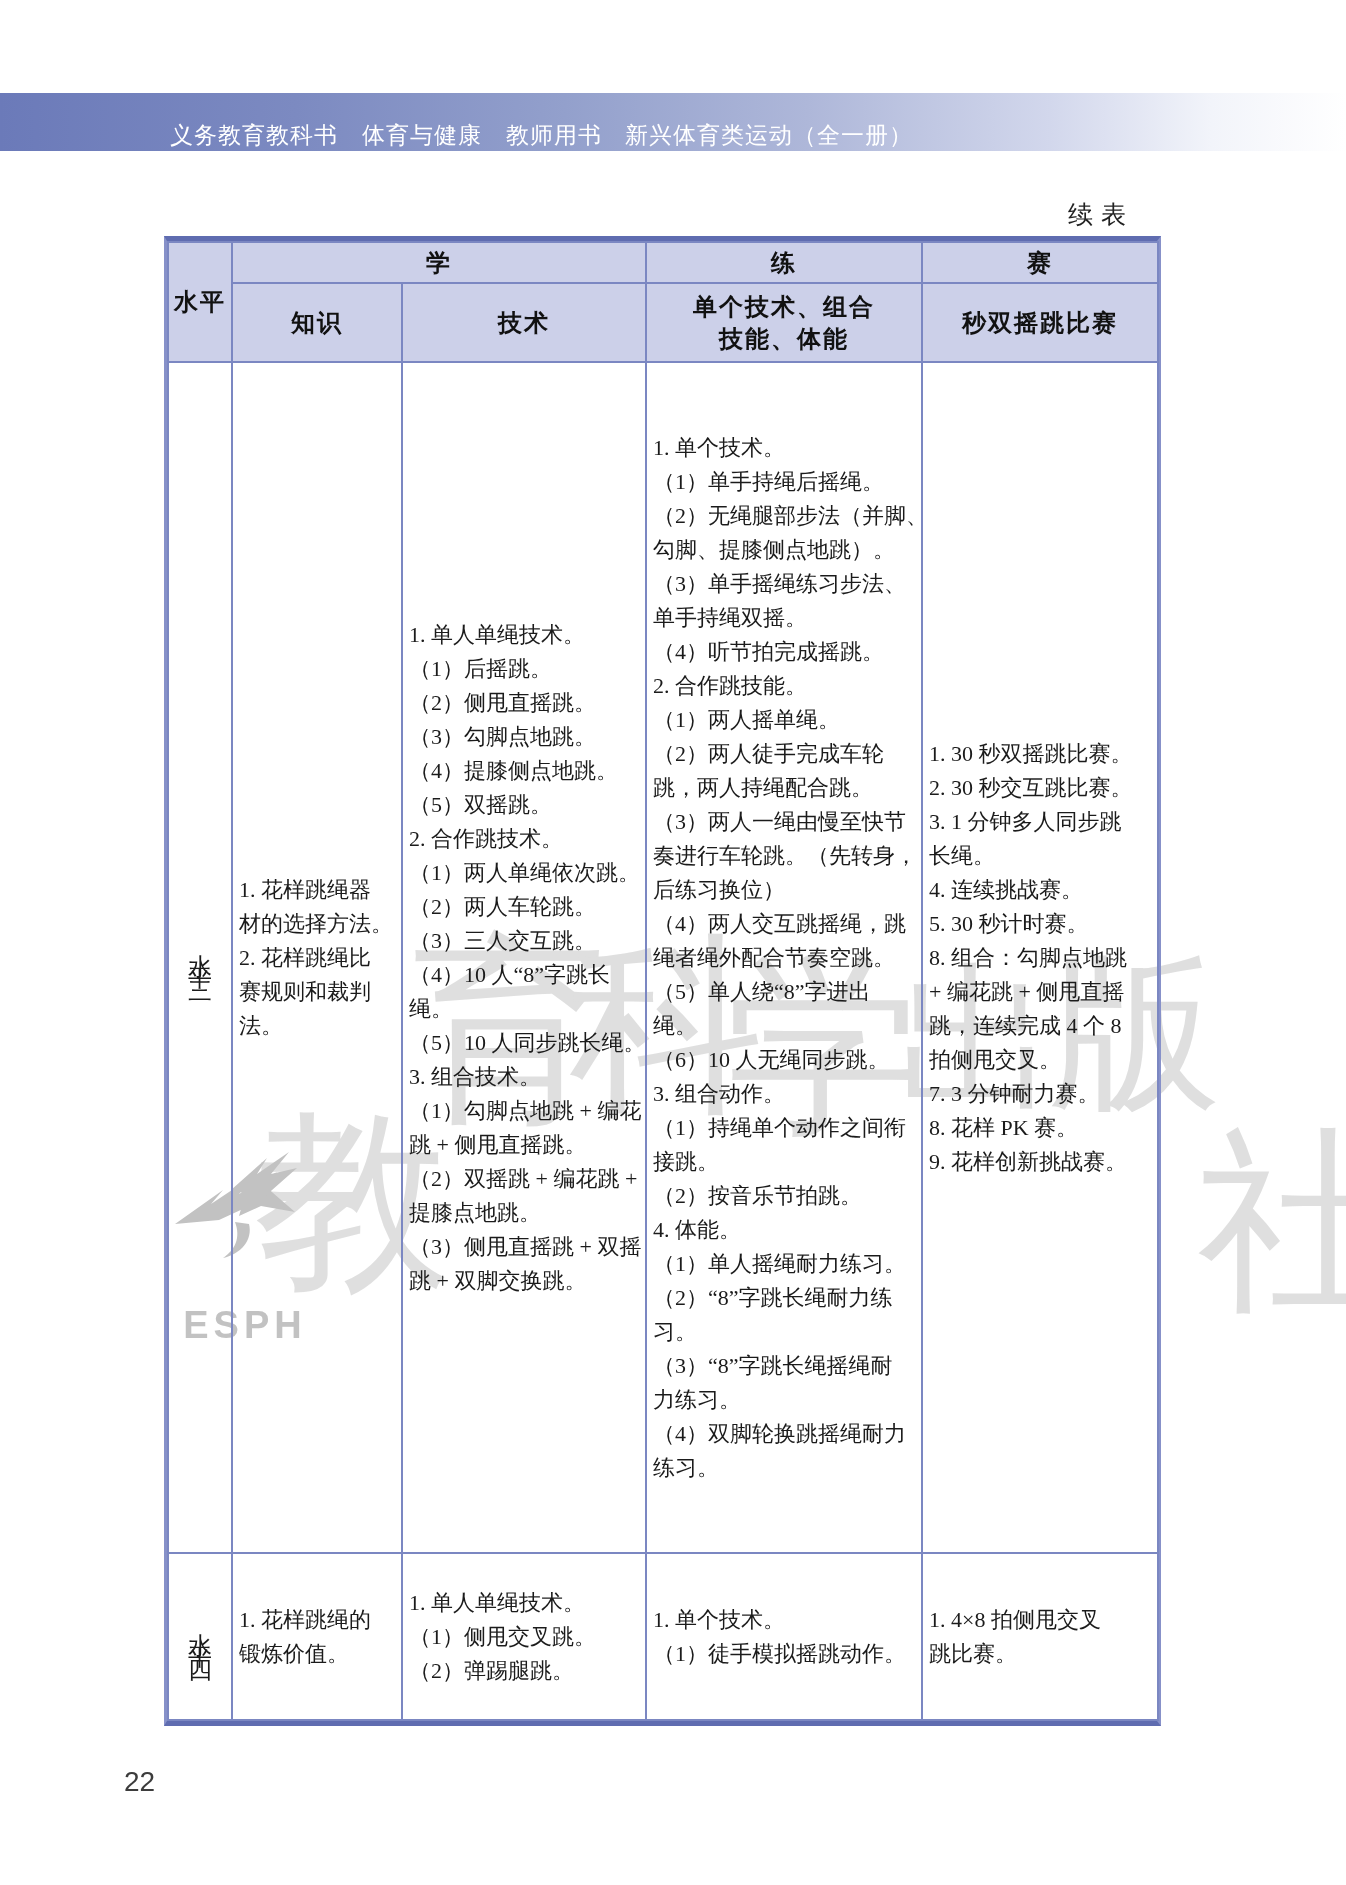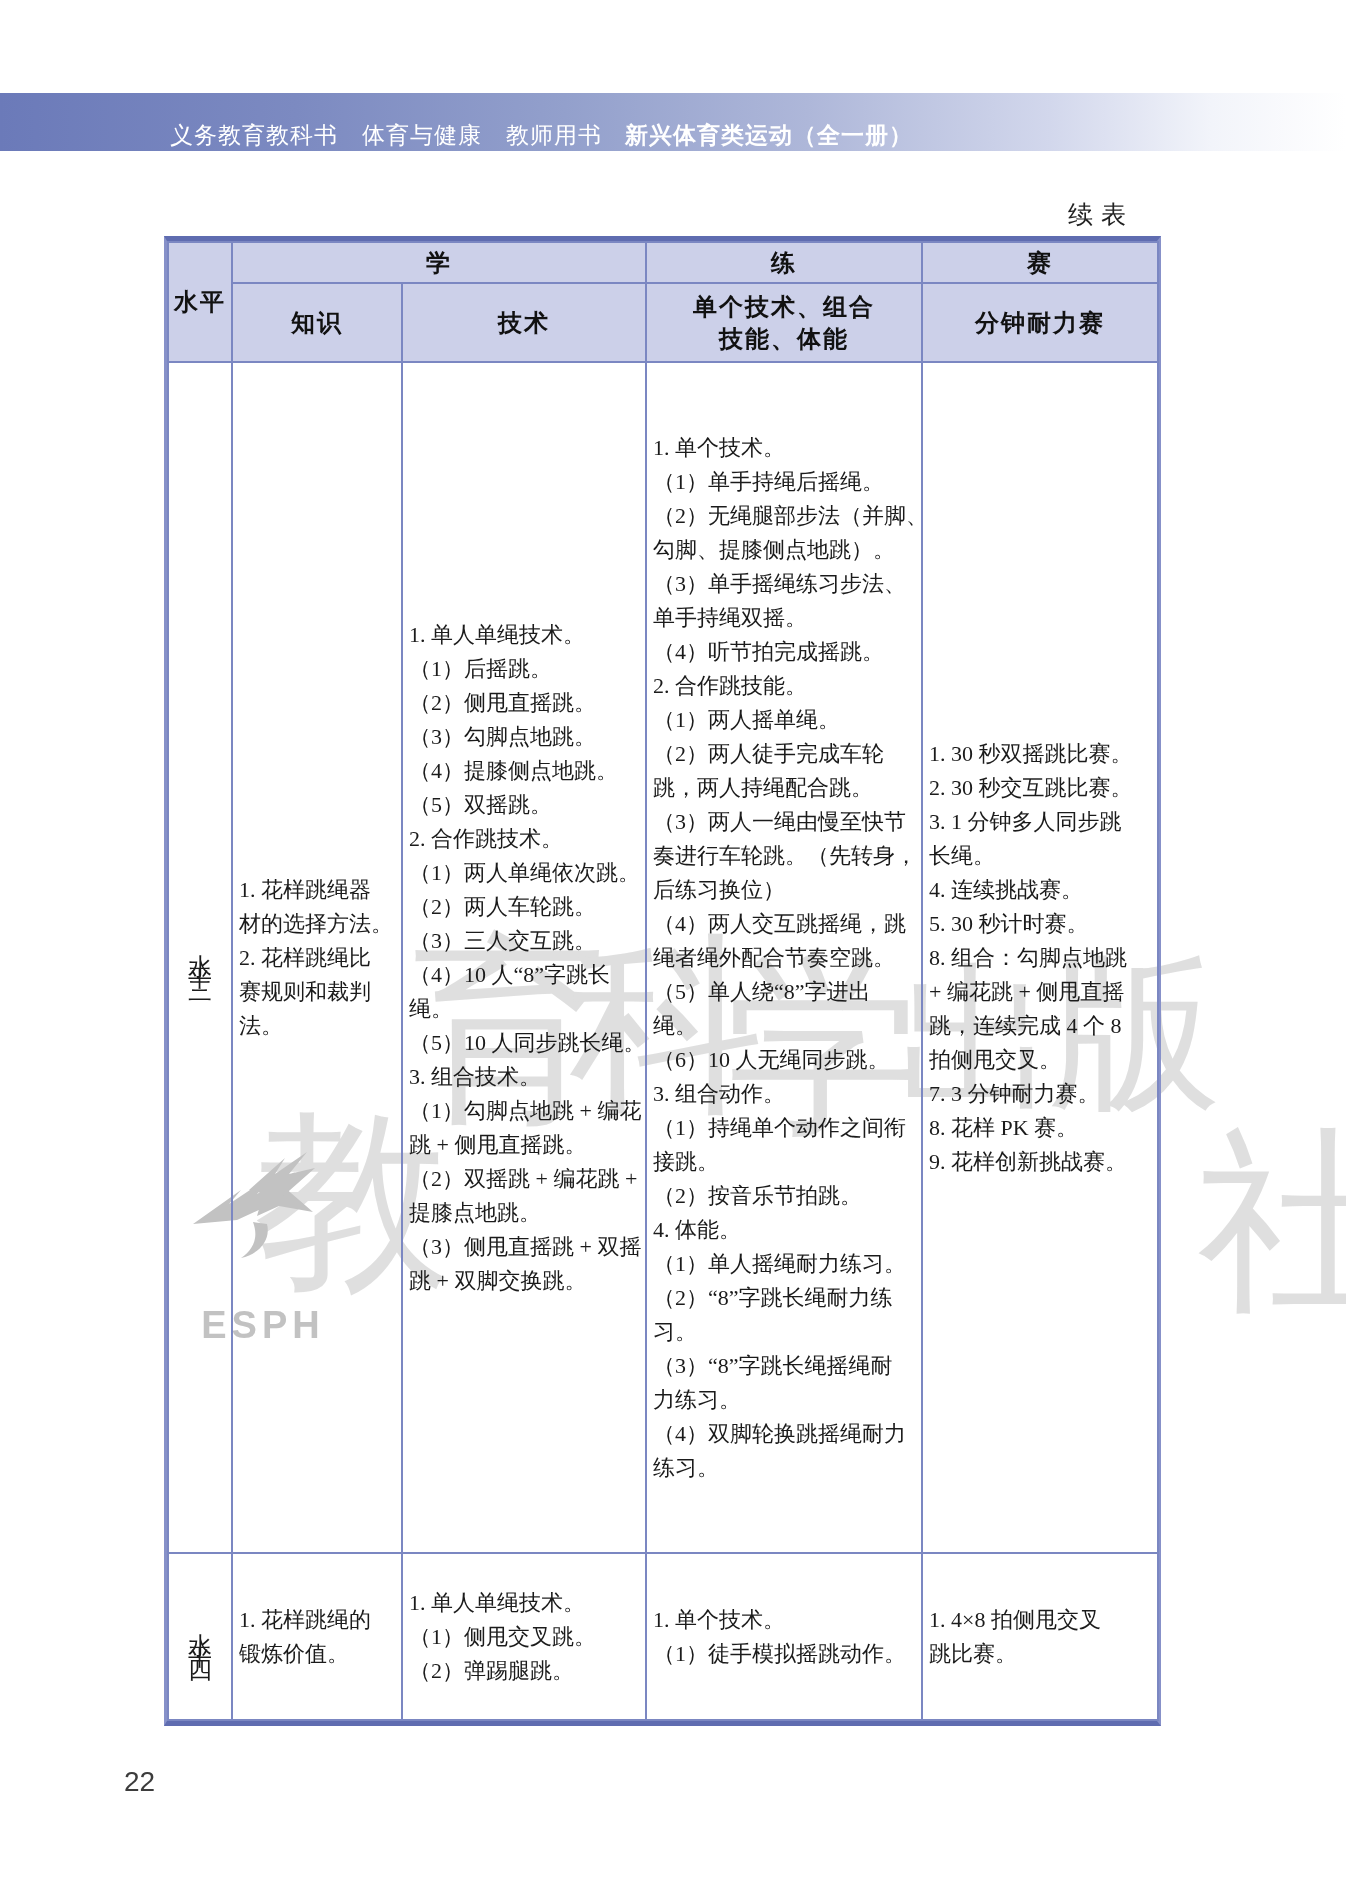--- a/index.html
+++ b/index.html
@@ -15,21 +15,21 @@
   
   .banner{
     position:absolute;left:0;top:93px;width:1346px;height:58px;
     background:linear-gradient(90deg,#6b7ab9 0%,#7c8ac1 22%,#93a0cc 42%,#aeb7d9 60%,#d2d7ec 78%,#f2f4fa 90%,#ffffff 100%);
     display:flex;align-items:flex-end;
     padding-left:170px;box-sizing:border-box;
     font-family:"Liberation Sans","DejaVu Sans",sans-serif;
     font-size:23px;color:#ffffff;letter-spacing:1px;
     white-space:nowrap;
   }
-  .banner .bold{font-weight:700;margin-left:1em;}
+  .banner .bold{font-weight:400;margin-left:1em;}
 
   
   .continued{
     position:absolute;left:1068px;top:198px;
     font-size:25px;letter-spacing:8px;color:#222222;
     font-family:"Liberation Serif","DejaVu Serif",serif;
   }
 
   
   .watermark{
@@ -46,21 +46,21 @@
   .wm-char:nth-child(1){transform:translateY(170px);}
   .wm-char:nth-child(2){transform:translateY(0);}
   .wm-char:nth-child(3){transform:translateY(-6px);}
   .wm-char:nth-child(4){transform:translateY(14px);}
   .wm-char:nth-child(5){transform:translateY(8px) scale(.82);}
   .wm-char:nth-child(6){transform:translateY(2px) scale(.88);}
   .wm-char:nth-child(7){transform:translateY(190px);}
 
   
   .esph{
-    position:absolute;left:183px;top:1146px;width:160px;height:200px;
+    position:absolute;left:165px;top:1146px;width:160px;height:200px;
     z-index:0;color:#c2c2c2;pointer-events:none;
   }
   .esph-text{
     margin-top:4px;text-align:center;
     font-family:"Liberation Sans","DejaVu Sans",sans-serif;
     font-weight:700;font-size:38px;letter-spacing:5px;color:#c2c2c2;
   }
 
   
   .tablewrap{
@@ -152,21 +152,21 @@
           <th>练</th>
           <th>赛</th>
         </tr>
         <tr style="height:79px">
           <th>知识</th>
           <th>技术</th>
           <th>
             <span style="display:block">单个技术、组合</span>
             <span style="display:block">技能、体能</span>
           </th>
-          <th>分钟耐力赛</th>
+          <th>秒双摇跳比赛</th>
         </tr>
       </thead>
       <tbody>
         <tr style="height:1191px">
           <td class="level-cell">
             <div class="level-text">水平三</div>
           </td>
           <td>
             <div class="cell">
                 <span class="line">1. 花样跳绳器</span>

